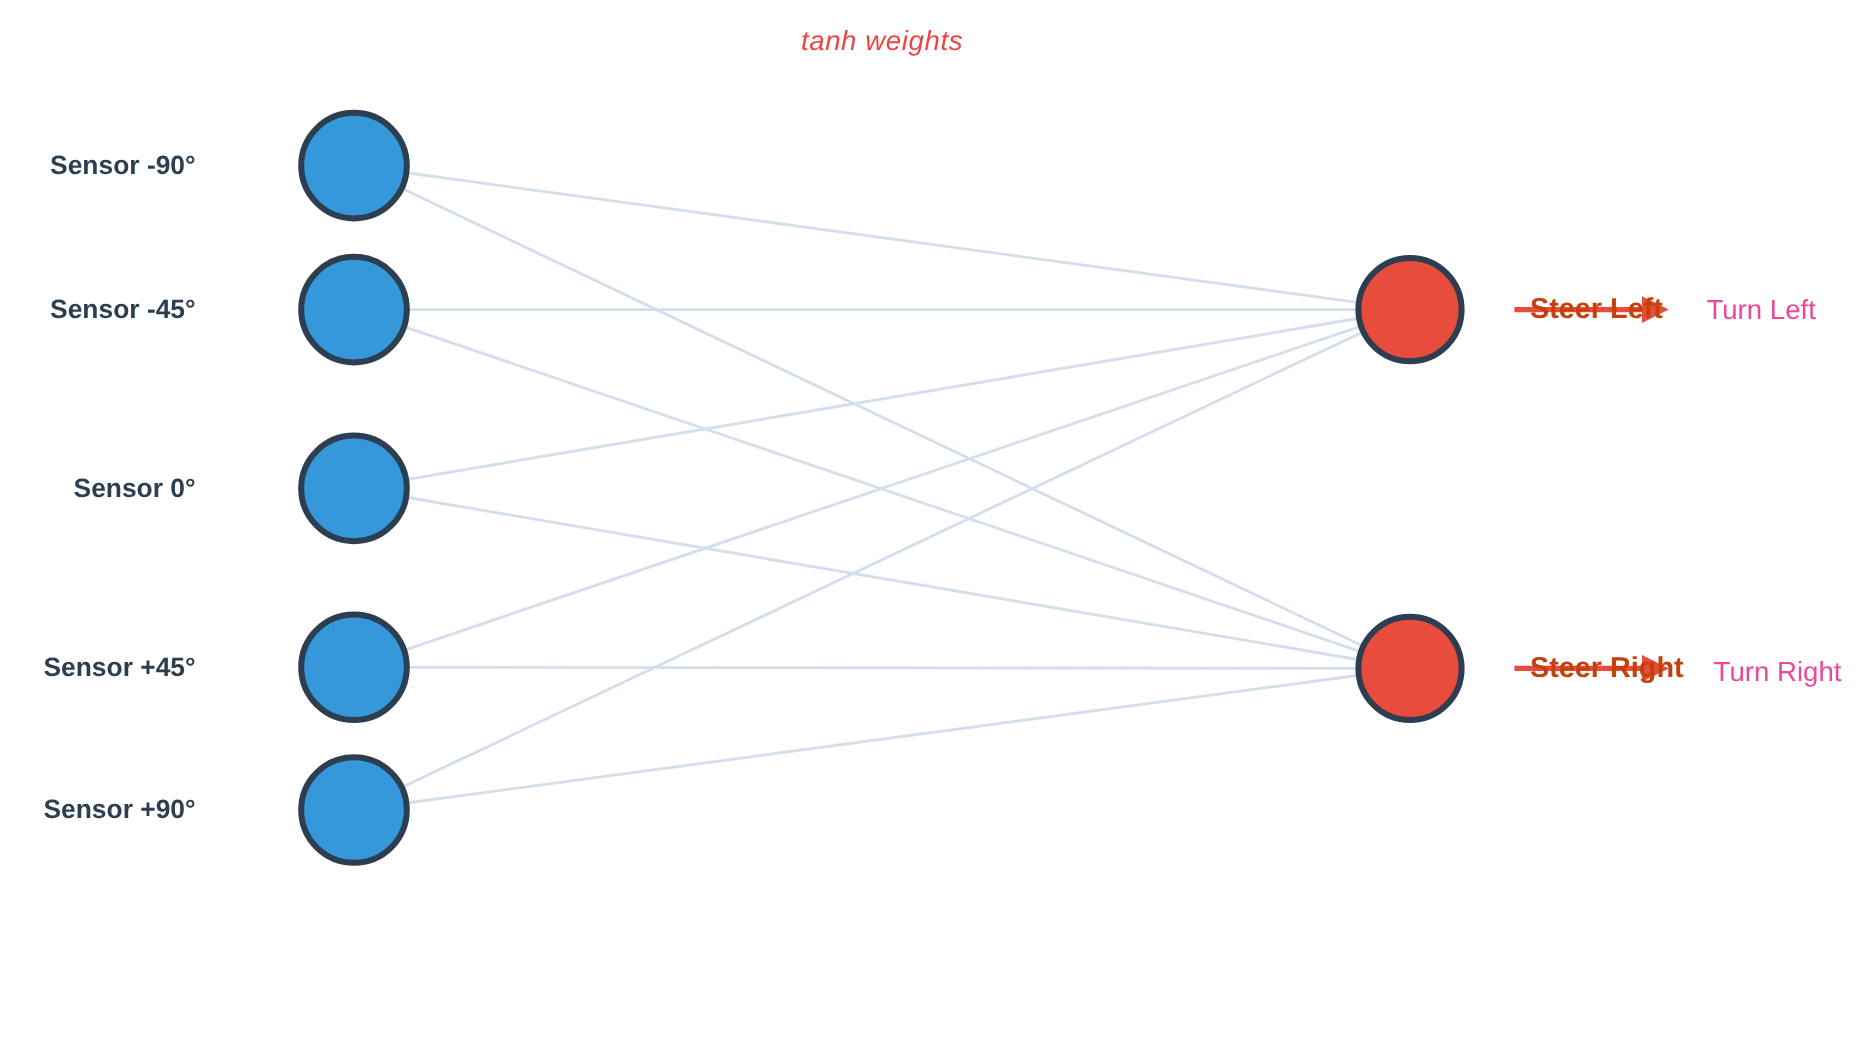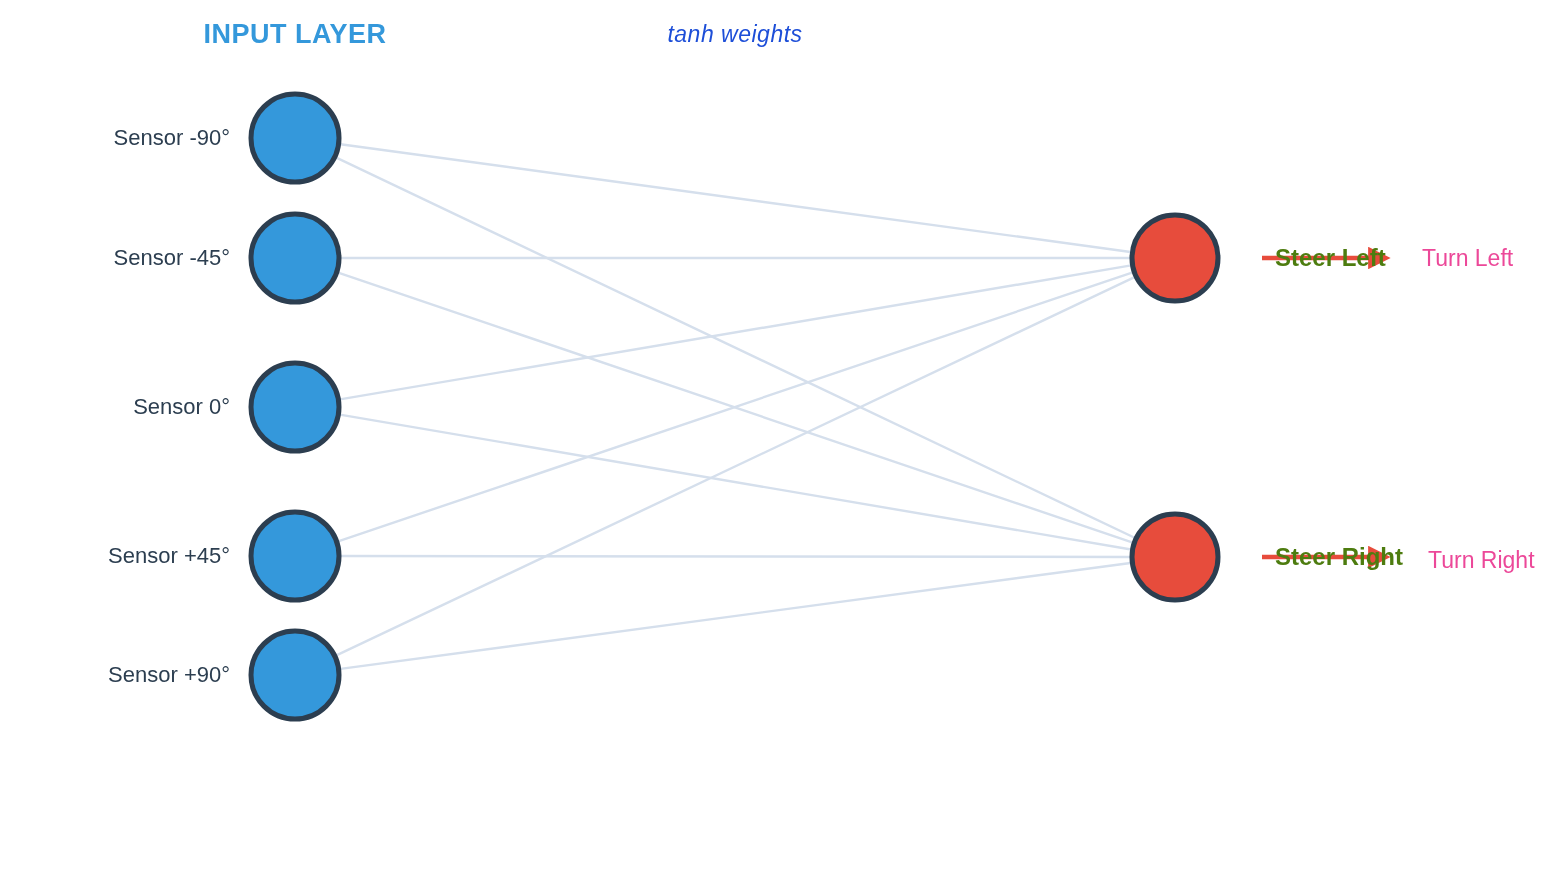--- a/index.html
+++ b/index.html
@@ -39,50 +39,50 @@
   #title-input {
     left: 295px;
     top: 19px;
     transform: translateX(-50%);
     color: #3498db;
   }
   #title-middle {
     left: 735px;
     top: 21px;
     transform: translateX(-50%);
-    color: #1d4ed8;
+    color: #ef4444;
     font-size: 23px;
     font-weight: normal;
     font-style: italic;
   }
   #title-output {
     left: 1175px;
     top: 19px;
     transform: translateX(-50%);
     color: #e74c3c;
   }
 
   
   .in-label {
     position: absolute;
-    right: 1331px; 
+    right: 1398px; 
     transform: translateY(-50%);
     color: #2c3e50;
     font-size: 22px;
-    font-weight: normal;
+    font-weight: bold;
     white-space: nowrap;
     text-align: right;
   }
 
   
   .out-label {
     position: absolute;
     left: 1275px;
     transform: translateY(-50%);
-    color: #4d7c0f;
+    color: #c2410c;
     font-size: 24px;
     font-weight: bold;
     white-space: nowrap;
   }
   
   .out-action {
     position: absolute;
     transform: translateY(-50%);
     color: #ec4899;
     font-size: 23px;
@@ -158,21 +158,20 @@
         <defs>
           <marker id="arrowhead" markerWidth="5" markerHeight="5" refX="2.2" refY="2.5" orient="auto" markerUnits="strokeWidth">
             <path d="M0,0 L5,2.5 L0,5 Z" fill="#e74c3c"></path>
           </marker>
         </defs>
         <line x1="1262" y1="258" x2="1378" y2="258" stroke="#e74c3c" stroke-width="4.5" marker-end="url(#arrowhead)"></line>
         <line x1="1262" y1="557" x2="1378" y2="557" stroke="#e74c3c" stroke-width="4.5" marker-end="url(#arrowhead)"></line>
       </g>
   </svg>
 
-  <div class="col-title" id="title-input">INPUT LAYER</div>
 
   <div class="col-title" id="title-middle">tanh weights</div>
 
 
   <div id="input-label-layer">
       <div class="in-label" style="top: 138px;">Sensor -90°</div>
       <div class="in-label" style="top: 258px; text-align: right;">Sensor -45°</div>
       <div class="in-label" style="top: 407px; margin-left: 46px;">Sensor 0°</div>
       <div class="in-label" style="top: 556px;">Sensor +45°</div>
       <div class="in-label" style="top: 675px;">Sensor +90°</div>

